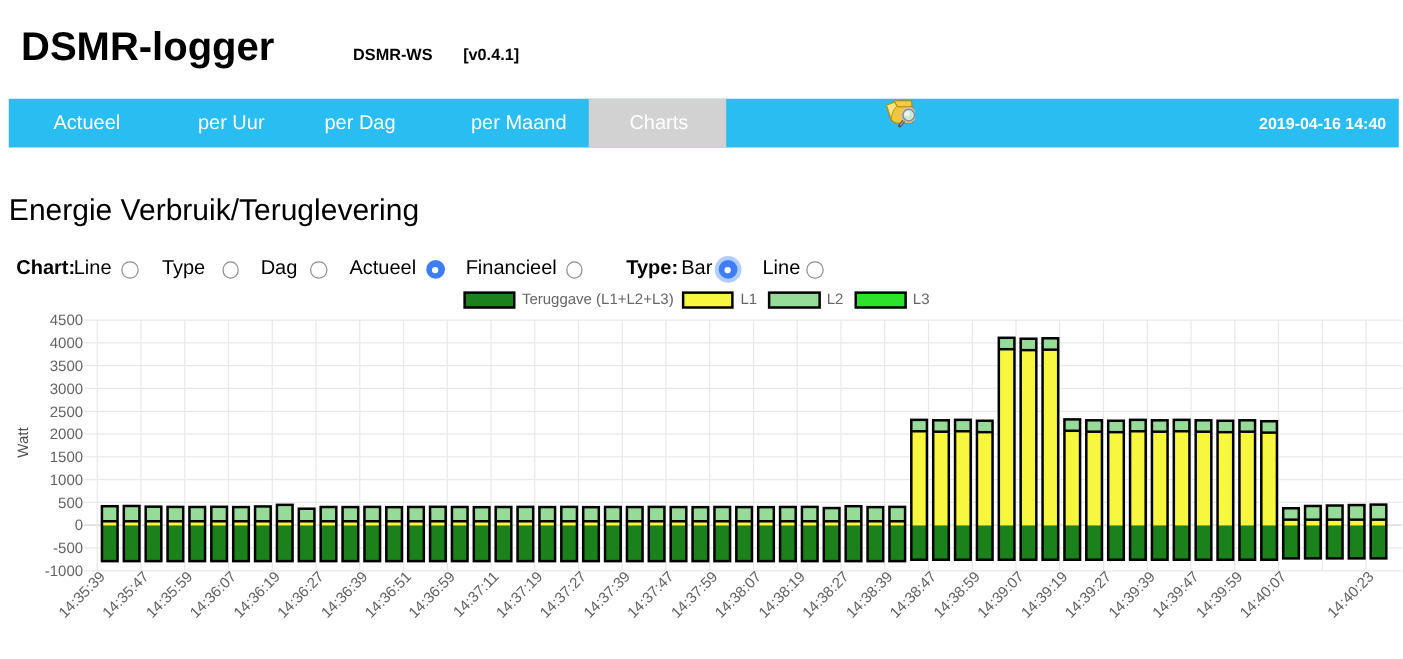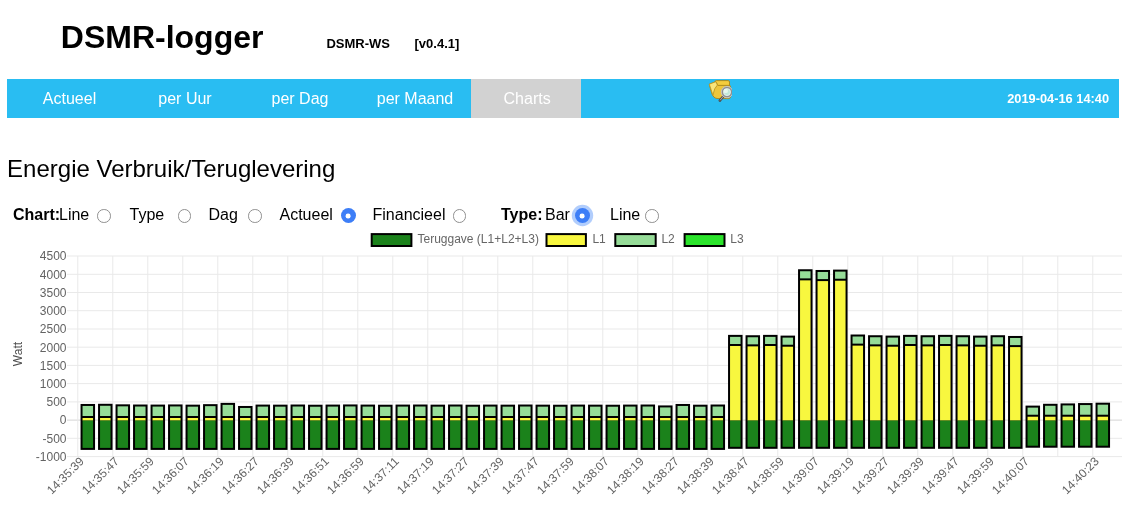--- a/index.html
+++ b/index.html
@@ -1,39 +1,39 @@
 <!DOCTYPE html>
 <html><head><meta charset="utf-8"><title>DSMR-logger</title><style>
 
 * { margin:0; padding:0; box-sizing:border-box; }
 body { font-family:"Liberation Sans", sans-serif; background:#fff; }
 #page { position:relative; width:1122px; height:527px; overflow:hidden; background:#fff; }
 .abs { position:absolute; }
-#title { left:16.8px; top:20.9px; font-size:32px; font-weight:bold; line-height:1; white-space:nowrap;margin-left:44px; }
+#title { left:16.8px; top:20.9px; font-size:32px; font-weight:bold; line-height:1; white-space:nowrap; }
 #title .sub { font-size:13px; }
 #nav { left:7px; top:78.5px; width:1112px; height:39.5px; background:#29BDF2; }
 #nav .tab { position:absolute; top:0; height:39.5px; line-height:39.5px; color:#fff; font-size:16px; font-weight:normal; text-align:center; transform:translateX(-50%); white-space:nowrap; }
 #navgray { position:absolute; left:464.2px; top:0; width:110.3px; height:39.5px; background:#D2D2D2; }
 #navdate { position:absolute; right:10px; top:0; height:39.5px; line-height:39.5px; color:#fff; font-size:12.8px; font-weight:bold;text-align:center; }
 #h2 { left:7.1px; top:156.8px; font-size:24px; font-weight:normal; line-height:1; }
 .rlbl { position:absolute; top:204.6px; font-size:16px; line-height:1.2; color:#000; white-space:nowrap; }
 .bold { font-weight:bold; }
 .radio { position:absolute; top:209px; width:13.5px; height:13.5px; border-radius:50%; background:#fff; border:1.6px solid #8f8f8f; }
 .radio.sel { background:#3D7EF7; border:none; width:15px; height:15px; top:208.3px; }
 .radio.sel::after { content:""; position:absolute; left:50%; top:50%; width:4.8px; height:4.8px; background:#fff; border-radius:50%; transform:translate(-50%,-50%); }
 .radio.focus { box-shadow:0 0 0 3.2px rgba(100,155,250,0.5); }
 
 </style></head><body>
 <div id="page">
 <div id="title" class="abs">DSMR-logger<span class="sub" style="margin-left:63px">DSMR-WS</span><span class="sub" style="margin-left:24.5px">[v0.4.1]</span></div>
 <div id="nav" class="abs">
 <div id="navgray"></div>
 <div class="tab" style="left:62.5px">Actueel</div>
 <div class="tab" style="left:178.0px">per Uur</div>
-<div class="tab" style="left:293.0px">per Dag</div>
+<div class="tab" style="left:281px">per Dag</div>
 <div class="tab" style="left:408.0px">per Maand</div>
 <div class="tab" style="left:520.1px">Charts</div>
 <div id="navdate">2019-04-16 14:40</div>
 </div>
 <svg width="24" height="24" viewBox="0 0 24 24" style="position:absolute;left:708px;top:79.5px" xmlns="http://www.w3.org/2000/svg">
 <g stroke-linejoin="round">
 <rect x="7" y="0.6" width="14.5" height="6" rx="1.4" fill="#F4CC3E" stroke="#A8861A" stroke-width="0.9"></rect>
 <path d="M1.3,4.2 L7.8,1.7 L9.9,5.4 L21.2,5.4 Q22.6,5.4 22.6,6.8 L22.6,16.6 Q22.6,18.6 20.6,18.6 L10,18.6 Q5.2,18.6 3.6,12.8 Q2.3,8.4 1.3,4.2 Z" fill="#EDC63C" stroke="#A8861A" stroke-width="0.9"></path>
 <path d="M1.3,4.2 L7.8,1.7 L9.4,5.1 Q6.2,7.6 4.9,15.2 Q3.1,9.6 1.3,4.2 Z" fill="#F8E57C" stroke="#B8941E" stroke-width="0.8"></path>
 </g>

